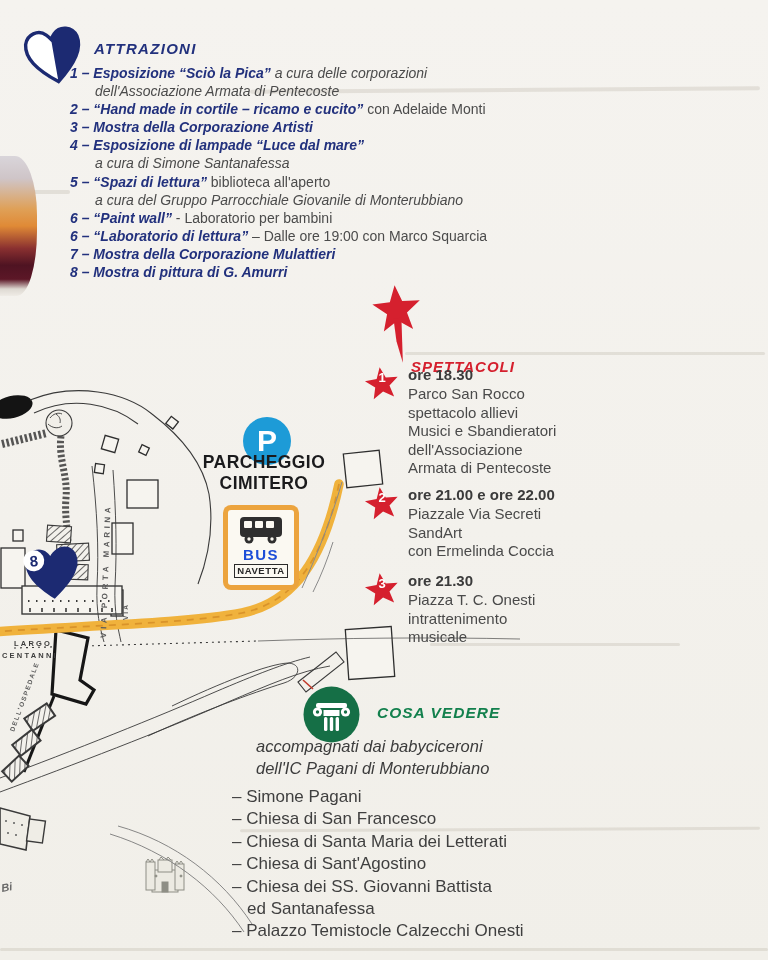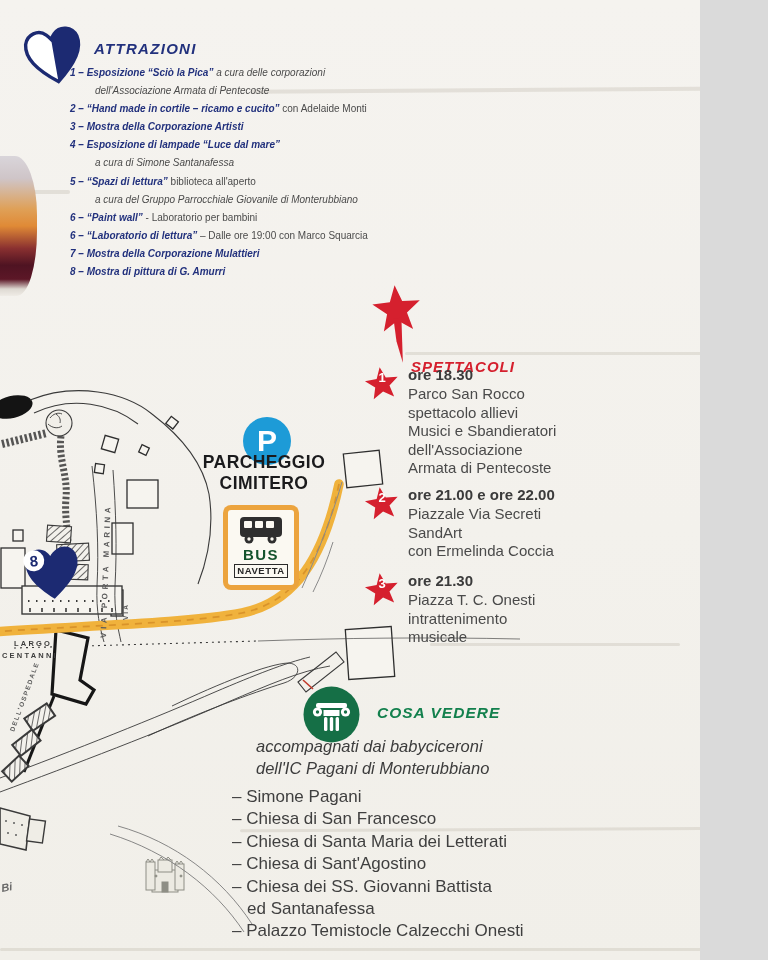--- a/index.html
+++ b/index.html
@@ -1,28 +1,28 @@
 <!DOCTYPE html>
 <html><head>
 <meta charset="utf-8">
 <style>
   html,body{margin:0;padding:0;background:#dadada;}
   .page{
-    position:relative;width:700px;height:960px;overflow:hidden;
+    position:relative;width:768px;height:960px;overflow:hidden;
     background:linear-gradient(180deg,#f5f3ef 0%,#f3f1ec 55%,#f1efe9 100%);
     font-family:"Liberation Sans",sans-serif;
   }
   .abs{position:absolute;}
   .streak{position:absolute;background:rgba(184,178,166,.30);border-radius:2px;pointer-events:none;}
 
   
   .heart-top{left:22px;top:24px;width:64px;height:66px;}
   .attr-title{left:94px;top:40px;font-size:15px;font-weight:bold;font-style:italic;
     color:#22317d;letter-spacing:1.3px;}
-  .attr-rows{left:70px;top:64px;width:520px;font-size:10px;line-height:18.1px;}
+  .attr-rows{left:70px;top:64px;width:520px;font-size:14px;line-height:18.1px;}
   .attr-row .b{color:#22317d;font-weight:bold;font-style:italic;}
   .attr-row .r{color:#4b4b4b;}
   .attr-row .ri{color:#4b4b4b;font-style:italic;}
   .attr-row.indent{padding-left:25px;}
 
   
   .wine{left:0;top:156px;width:37px;height:140px;border-radius:0 60% 55% 0/0 42% 46% 0;
     background:linear-gradient(180deg,#d9d5da 0%,#cfc5c8 16%,#dfa057 38%,#e08a36 50%,
       #8a3030 66%,#4f1322 78%,#5c1727 88%,#ded9d2 95%,#efece6 100%);}
 
@@ -43,21 +43,21 @@
   .map-svg{left:0;top:380px;}
   .p-icon{left:243px;top:417px;width:48px;height:48px;border-radius:50%;
     background:#1d9bd7;color:#fff;display:flex;align-items:center;justify-content:center;
     font-size:30px;font-weight:bold;}
   .parking-label{left:188px;top:452px;width:152px;text-align:center;white-space:pre-line;
     font-size:17.5px;line-height:21px;font-weight:bold;color:#1a1a1c;letter-spacing:.4px;}
   .bus-sign{left:223px;top:505px;width:76px;height:85px;background:#eca43e;border-radius:8px;
     padding:5px;box-sizing:border-box;}
   .bus-inner{width:100%;height:100%;background:#fbf9f2;border-radius:3px;display:flex;
     flex-direction:column;align-items:center;justify-content:flex-start;padding-top:3px;box-sizing:border-box;}
-  .bus-word{font-size:15px;font-weight:bold;color:#14532d;letter-spacing:1.5px;line-height:15px;}
+  .bus-word{font-size:15px;font-weight:bold;color:#1d4ed8;letter-spacing:1.5px;line-height:15px;}
   .bus-word2{font-size:9.5px;font-weight:bold;color:#262626;letter-spacing:.6px;
     border:1.5px solid #2a2a2a;padding:0 2px;margin-top:2px;line-height:12px;}
   .pin8{left:20px;top:541px;width:64px;height:64px;}
 
   
   .col-icon{left:303px;top:686px;width:57px;height:57px;}
   .cv-title{left:377px;top:704px;font-size:15.5px;font-weight:bold;font-style:italic;
     color:#13804d;letter-spacing:1px;}
   .cv-intro{left:256px;top:736px;font-size:16.5px;font-style:italic;color:#3c3c3c;
     line-height:21.5px;white-space:pre-line;}

